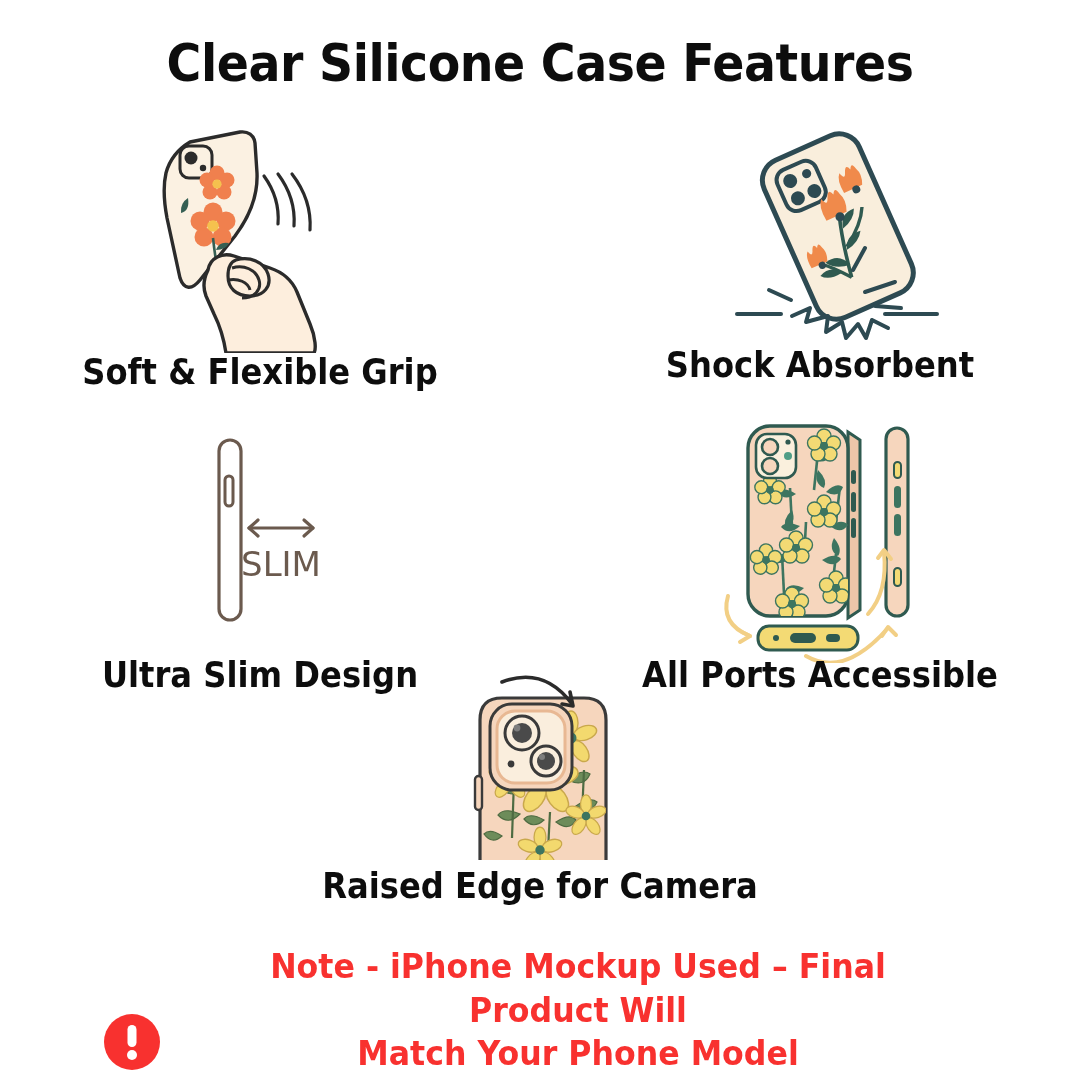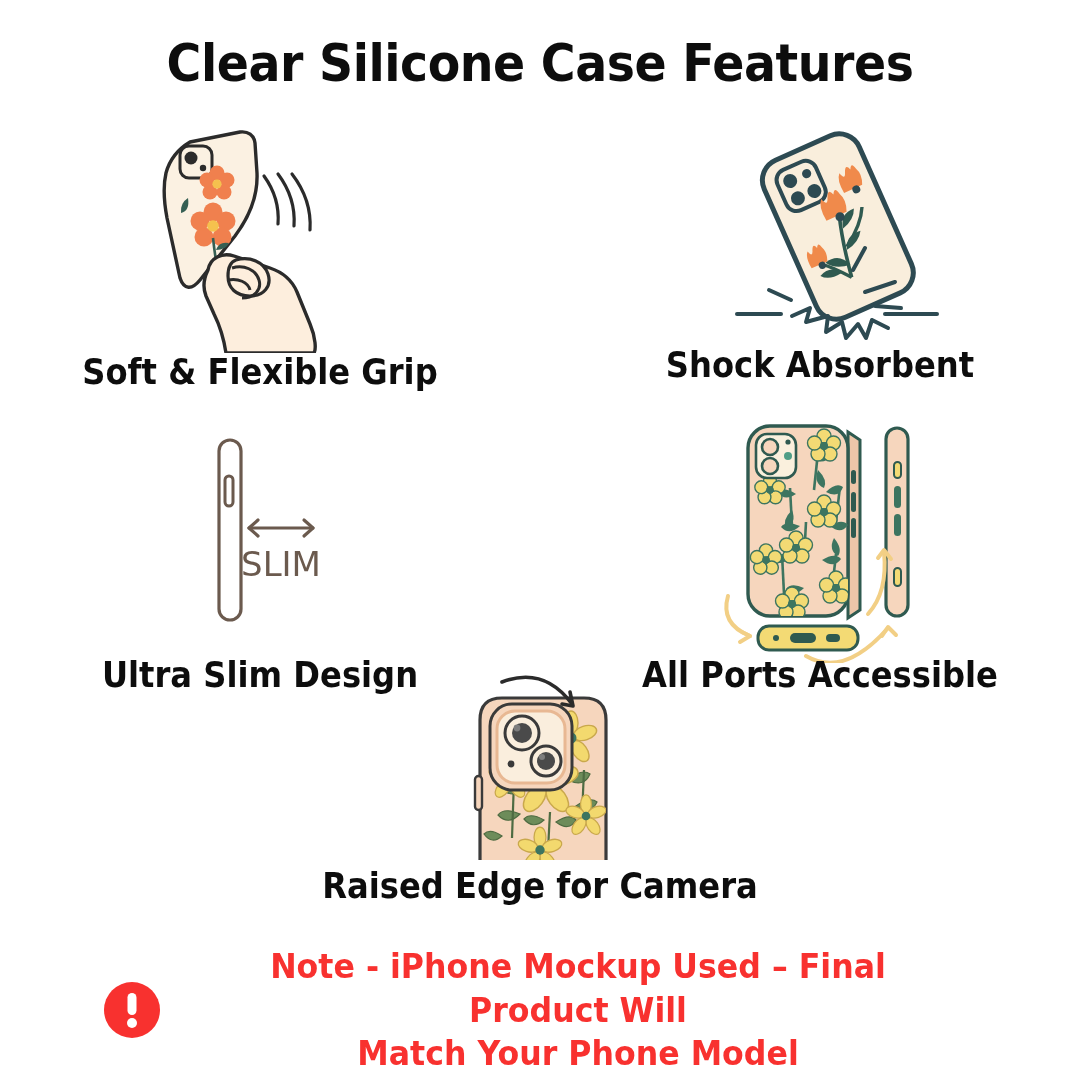--- a/index.html
+++ b/index.html
@@ -61,21 +61,21 @@
   #art-camera    { left: 458px; top: 660px; }
   #label-camera  { left: 280px; top: 866px; width: 520px; }
 
   
   .note {
     position: absolute;
     left: 0;
     top: 945px;
     width: 1080px;
     display: flex;
-    align-items: center;
+    align-items: flex-end;
     justify-content: center;
     gap: 16px;
     padding: 0 19px;
     box-sizing: border-box;
   }
   .note-icon {
     flex: 0 0 auto;
     margin-top: 4px;
   }
   .note-text {

